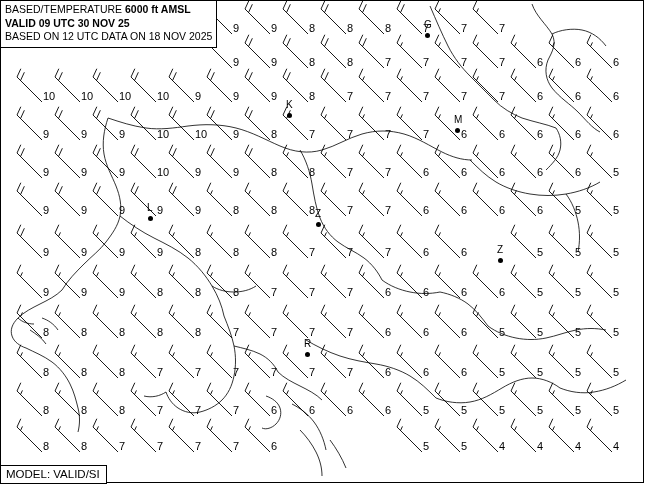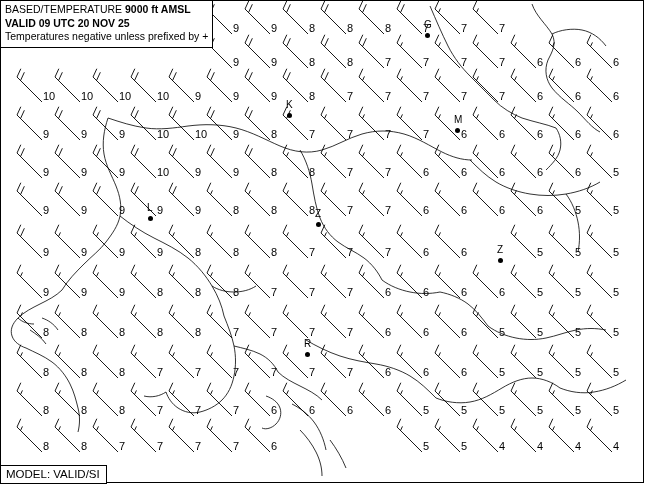--- a/index.html
+++ b/index.html
@@ -86,23 +86,23 @@
     <path d="M546 338 C556 336 566 332 576 330 C586 328 596 328 606 330"></path>
 
     <path d="M212 286 C218 290 226 292 234 292 C242 292 250 290 256 286"></path>
     <path d="M166 392 C160 396 152 398 144 396"></path>
   </g>
 </svg>
 
 <div class="frame"></div>
 
 <div class="legend">
-  <div><span>BASED/TEMPERATURE </span><b>9000 ft AMSL</b></div>
-  <div><b>VALID 09 UTC 20 NOV 25</b></div>
-  <div>Temperatures negative unless prefixed by +</div>
+  <div><span>BASED/TEMPERATURE </span><b>6000 ft AMSL</b></div>
+  <div><b>VALID 09 UTC 30 NOV 25</b></div>
+  <div>BASED ON 12 UTC DATA ON 18 NOV 2025</div>
 </div>
 
 <div class="model">MODEL: VALID/SI</div>
 
 <div id="stations">
     <div class="barb" style="left: 202px; top: 4px;">
       <svg width="34" height="34" viewBox="0 0 34 34">
         <g stroke="#000" stroke-width="0.9" fill="none" transform="rotate(0 17 17)">
           <line x1="30" y1="30" x2="5" y2="5"></line>
           <line x1="5" y1="5" x2="8.818376618407356" y2="-3.273149339882604"></line>

